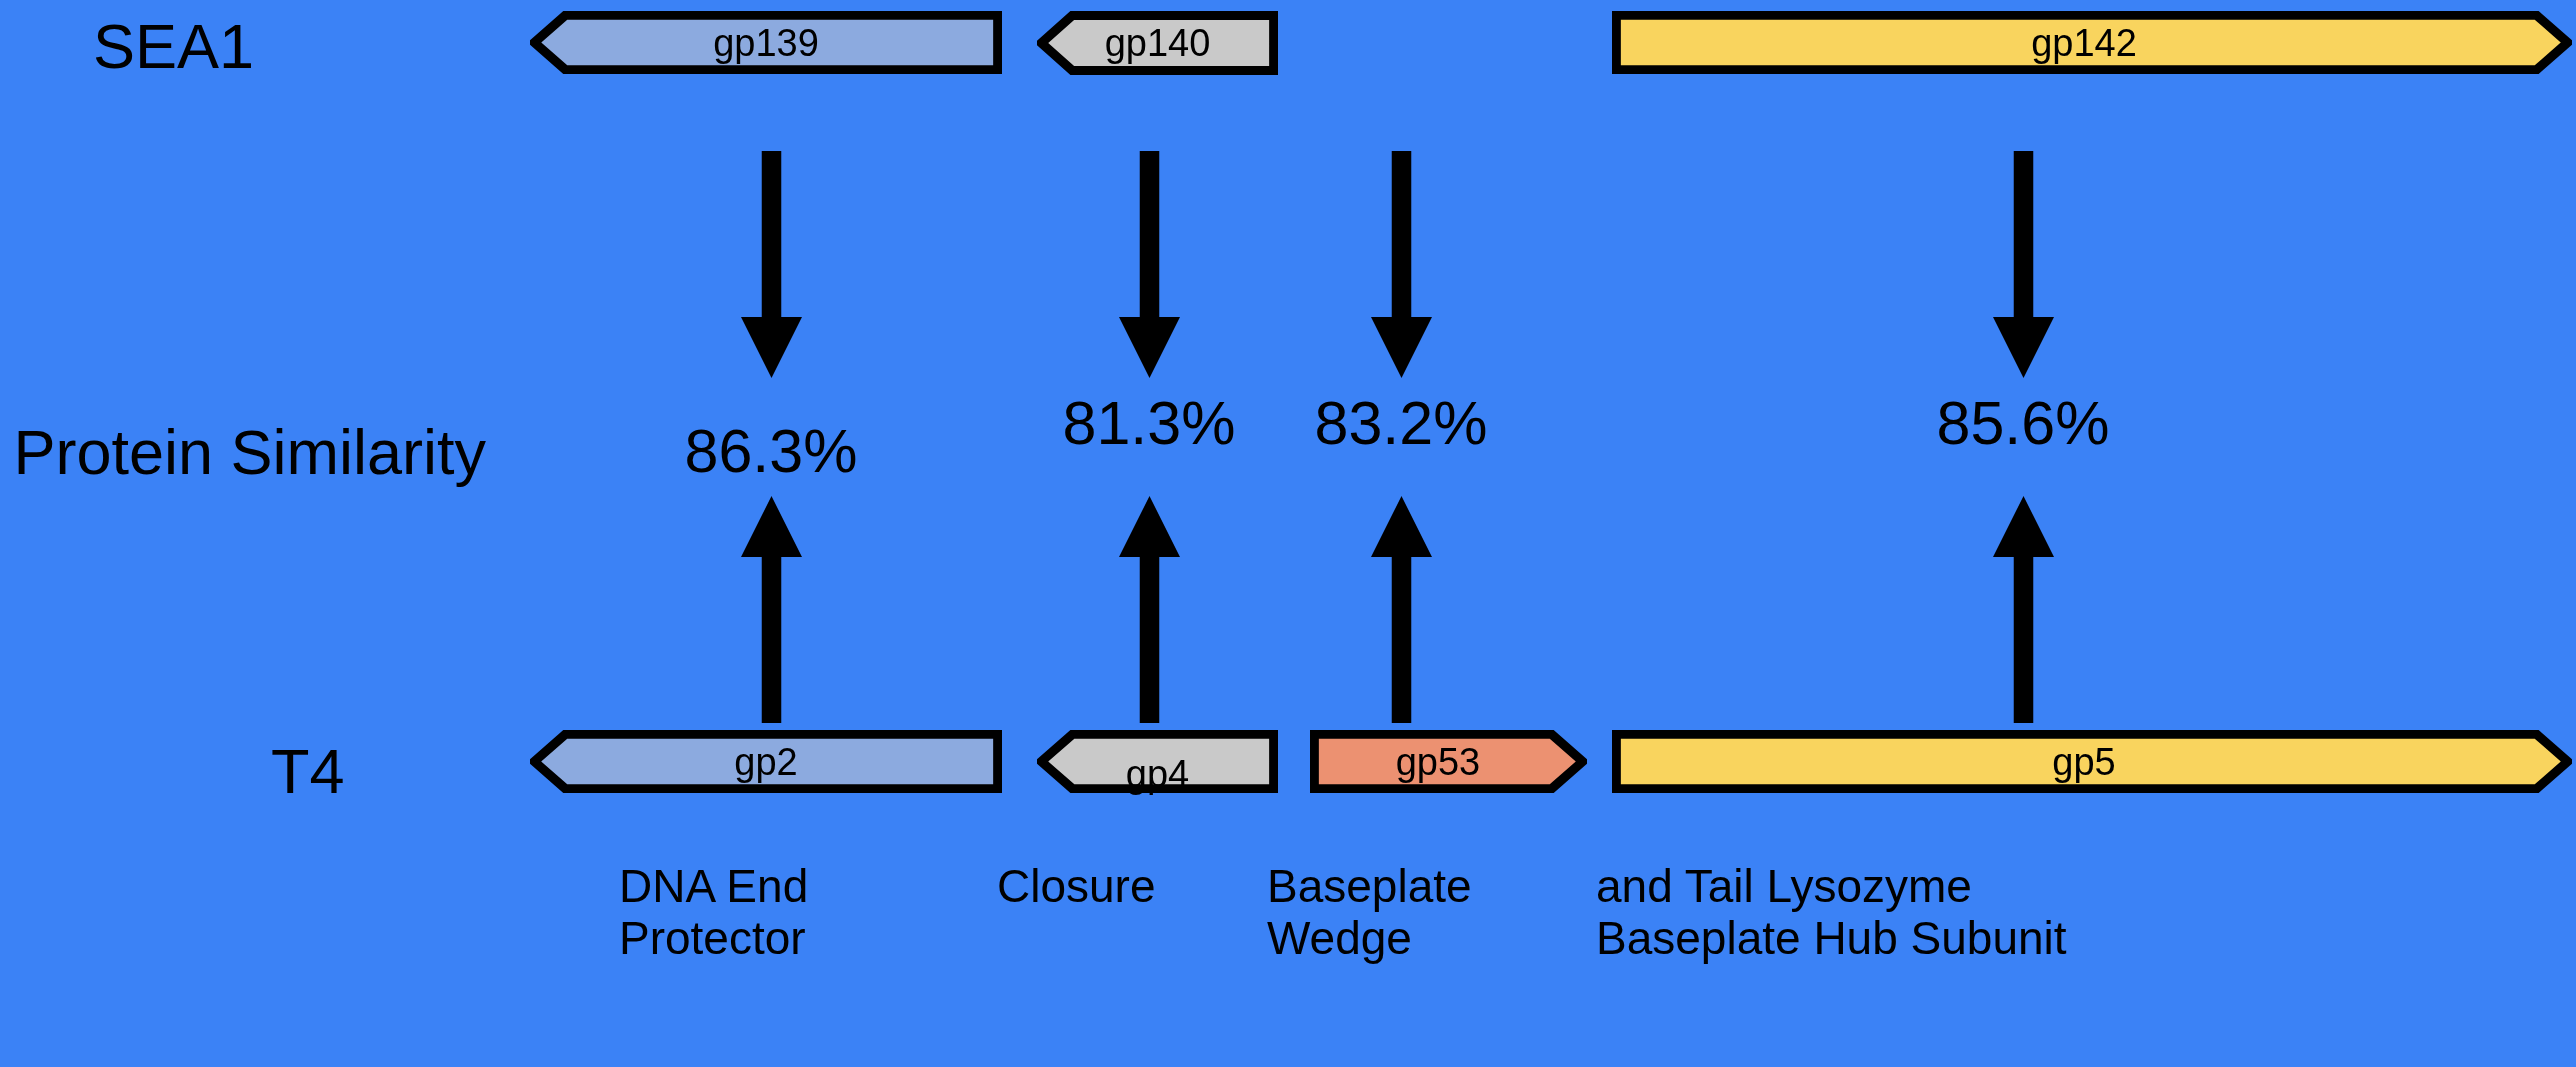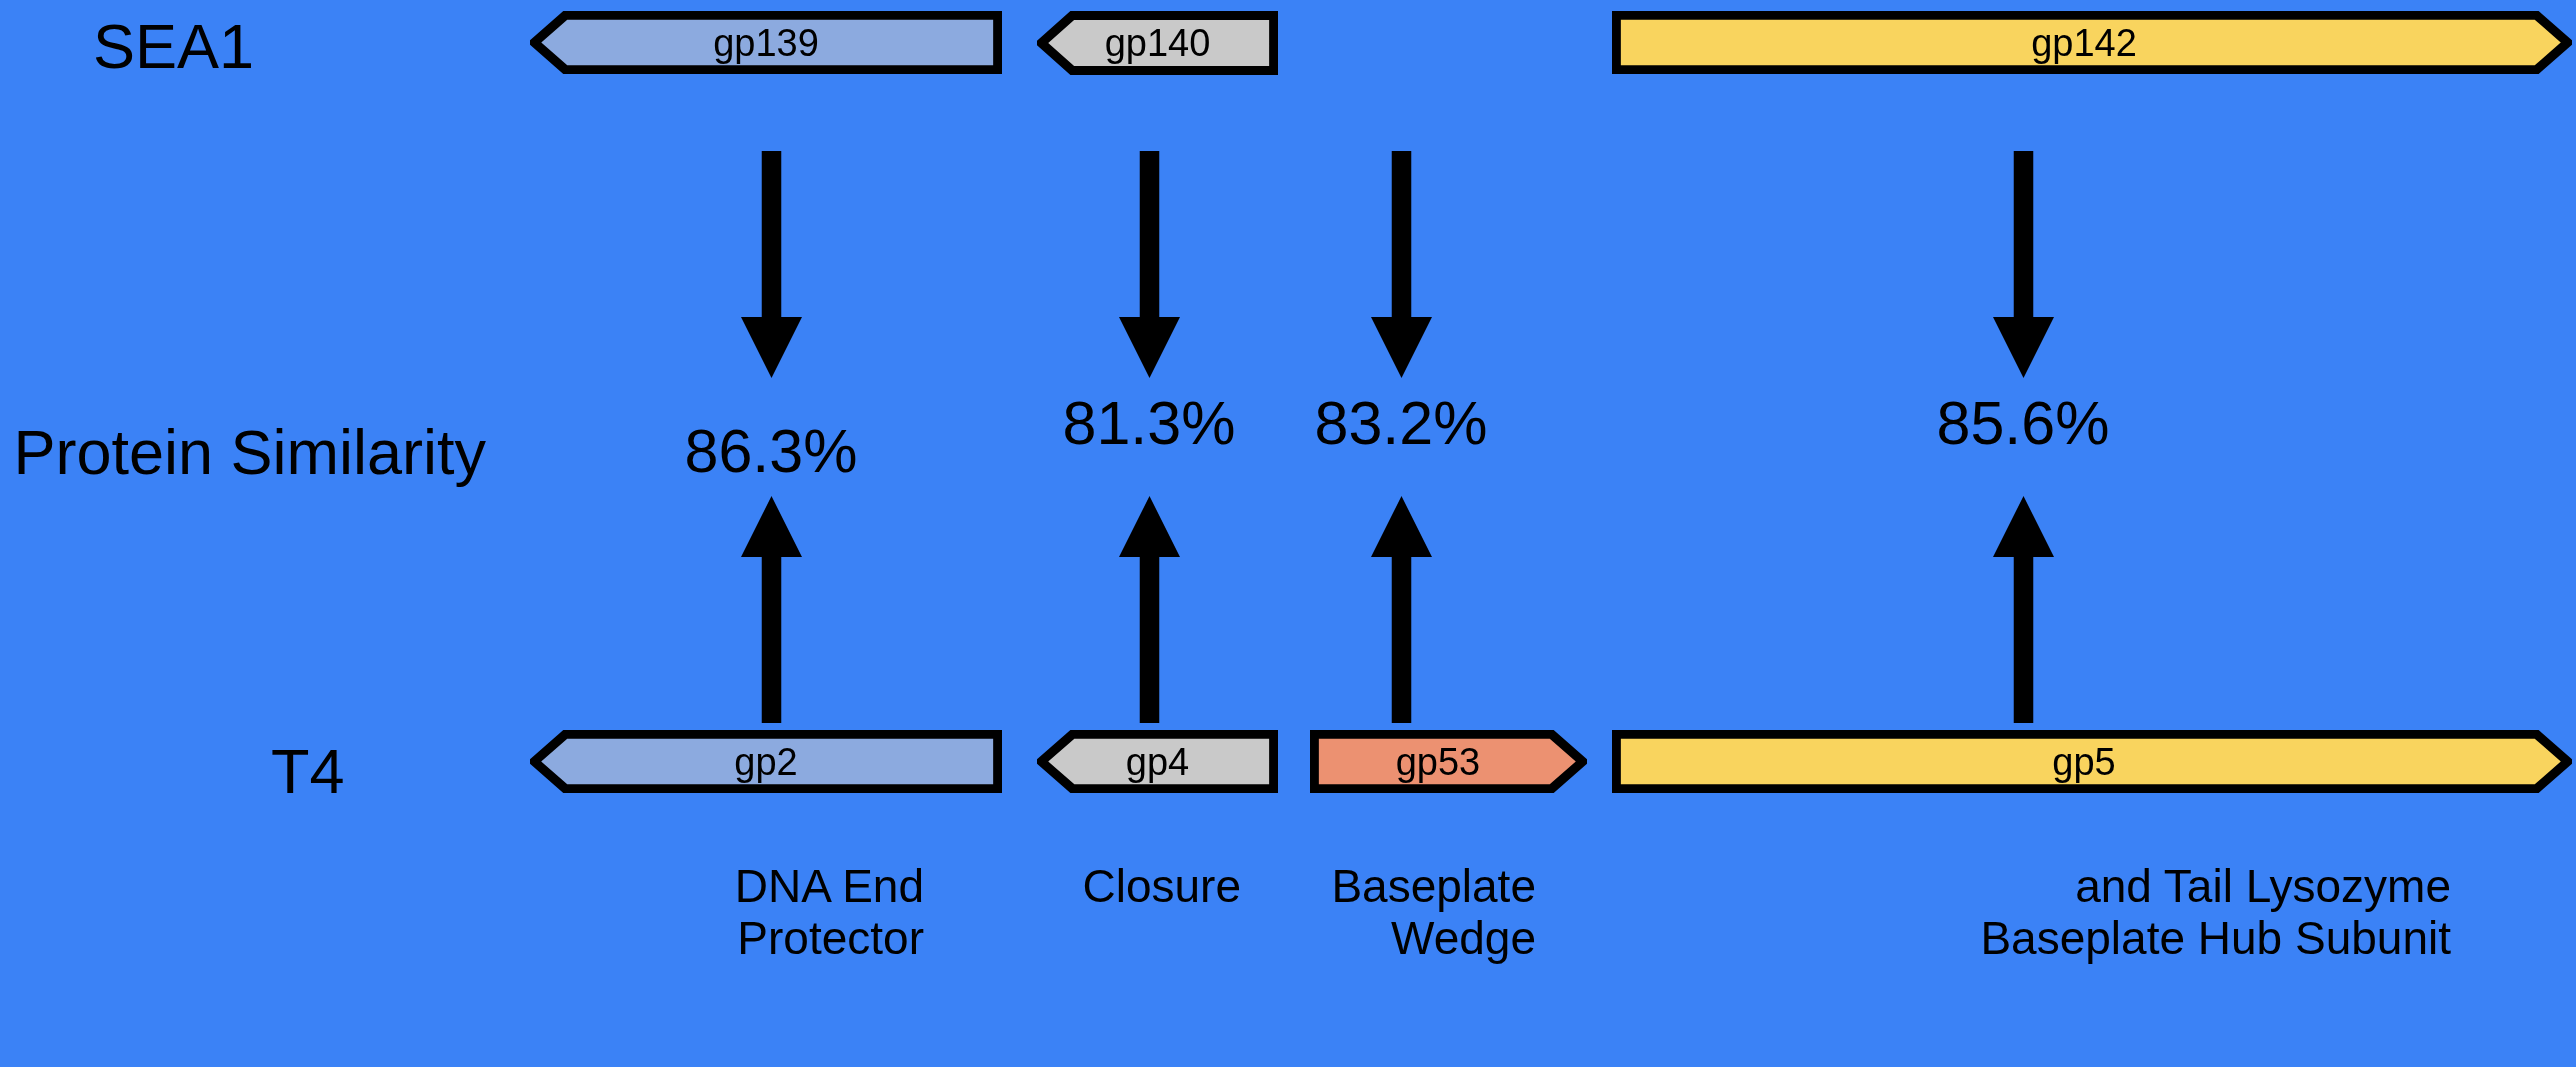--- a/index.html
+++ b/index.html
@@ -65,21 +65,21 @@
     white-space:nowrap;
     text-align:center;
     color:#000;
   }
 
   
   .caption{
     position:absolute;
     font-size:46px;
     line-height:1.12;
-    text-align:right;
+    text-align:left;
     color:#000;
   }
 </style>
 </head>
 <body>
 
 <div id="stage">
 
   <div class="row-label" style="left:93px; top:14.7px;">SEA1</div>
 
@@ -156,21 +156,21 @@
       </svg>
   </div>
 
   <div class="gene" style="left:530px; top:730px; width:472px; height:63px;">
     <svg viewBox="0 0 774 104" preserveAspectRatio="none">
       <polygon points="58,7 767,7 767,97 58,97 7,52" fill="#8CAADF" stroke="#000000" stroke-width="15" stroke-linejoin="miter"></polygon>
     </svg>
     <span class="glabel">gp2</span>
   </div>
 
-  <div class="gene" style="left:1037px; top:730px; width:241px; height:63px;">
+  <div class="gene" style="left:1037px; top:730px; width:241px; height:63px;align-items:flex-end;">
     <svg viewBox="0 0 394 104" preserveAspectRatio="none">
       <polygon points="58,7 387,7 387,97 58,97 7,52" fill="#C9C9C9" stroke="#000000" stroke-width="15" stroke-linejoin="miter"></polygon>
     </svg>
     <span class="glabel">gp4</span>
   </div>
 
   <div class="gene" style="left:1310px; top:730px; width:277px; height:63px;">
     <svg viewBox="0 0 454 104" preserveAspectRatio="none">
       <polygon points="7,7 396,7 447,52 396,97 7,97" fill="#EC9171" stroke="#000000" stroke-width="15" stroke-linejoin="miter"></polygon>
     </svg>

